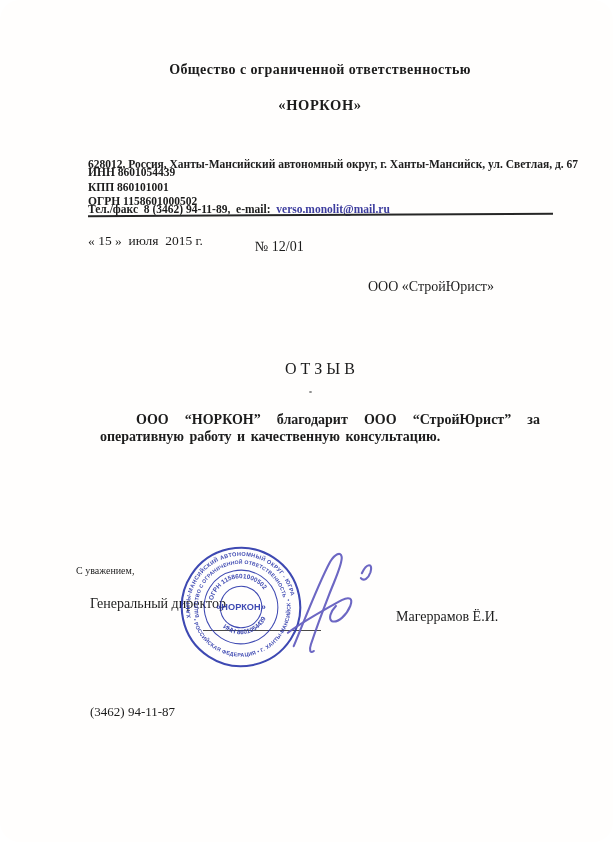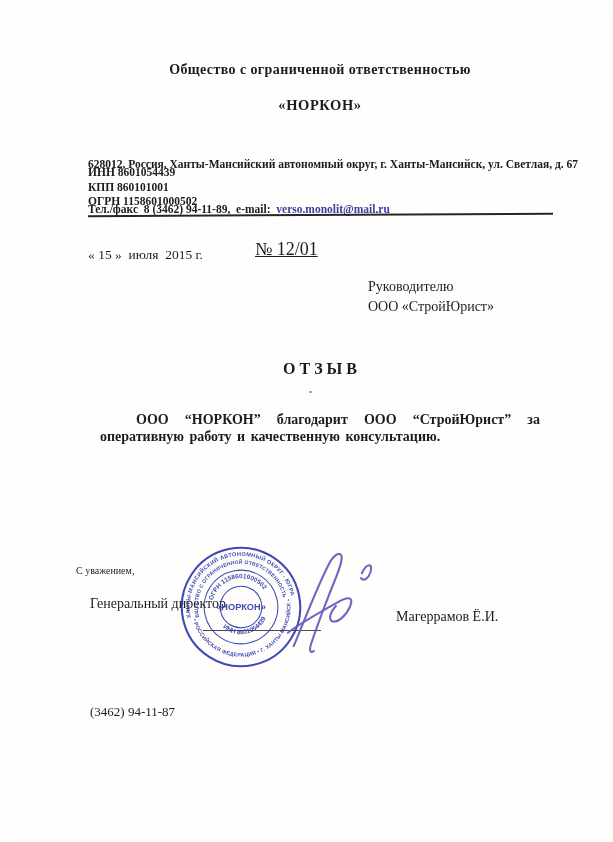--- a/index.html
+++ b/index.html
@@ -12,25 +12,25 @@
   .org-type { position:absolute; left:88px; top:62px; width:464px; text-align:center;
     font-weight:bold; font-size:14px; letter-spacing:0.4px; }
   .org-name { position:absolute; left:88px; top:97px; width:464px; text-align:center;
     font-weight:bold; font-size:14.5px; letter-spacing:0.6px; }
   .contact { position:absolute; left:88px; top:127px; font-size:11.5px; font-weight:bold;
     line-height:15px; white-space:pre; }
   .email { color:#3d3d9e; }
   .reg { position:absolute; left:88px; top:165px; font-size:11.5px; font-weight:bold; line-height:14.5px; }
   .rule { position:absolute; left:88px; top:214px; width:465px; height:2px; background:#262626;
     transform:rotate(-0.3deg); }
-  .ref-date { position:absolute; left:88px; top:247px; font-size:13.5px; white-space:pre; }
-  .ref-num  { position:absolute; left:255px; top:239px; font-size:18px;text-decoration:underline; }
+  .ref-date { position:absolute; left:88px; top:233px; font-size:13.5px; white-space:pre; }
+  .ref-num  { position:absolute; left:255px; top:239px; font-size:14px; }
   .recipient { position:absolute; left:368px; top:277px; font-size:14px; line-height:20px; }
   .title { position:absolute; left:88px; top:360px; width:464px; text-align:center;
-    font-weight:bold; font-size:16px; }
+    font-weight:normal; font-size:16px; }
   .dot-artifact { position:absolute; left:309px; top:391px; width:3px; height:2px;
     background:#8a8a8a; border-radius:50%; }
   .body-block { position:absolute; left:88px; top:400px; width:464px; font-size:14px; line-height:16.5px; }
   .body-block p { margin:12px; text-indent:36px;font-weight:bold; }
   .body-block p.j { text-align:justify; word-spacing:2px; }
   .salutation { position:absolute; left:76px; top:565px; font-size:10px; }
   .position-block { position:absolute; left:90px; top:594px; font-size:14px; line-height:20px; }
   .signer-name { position:absolute; left:396px; top:609px; font-size:14px; }
   .sig-line { position:absolute; left:203px; top:630px; width:118px; height:1px; background:#4a4a4a; }
   .stamp { position:absolute; left:177px; top:543px; width:128px; height:128px;
@@ -57,21 +57,20 @@
     <div>КПП 860101001</div>
     <div>ОГРН 1158601000502</div>
   </div>
 
   <div class="rule"></div>
 
   <div class="ref-date">« 15 »  июля  2015 г.</div>
   <div class="ref-num">№ 12/01</div>
 
   <div class="recipient">
-    <div>Руководителю</div>
     <div>ООО «СтройЮрист»</div>
   </div>
 
   <div class="title">О Т З Ы В</div>
   <div class="dot-artifact"></div>
 
   <div class="body-block">
     <p class="j">ООО “НОРКОН” благодарит ООО “СтройЮрист” за оперативную работу и качественную консультацию.</p>
   </div>
 

